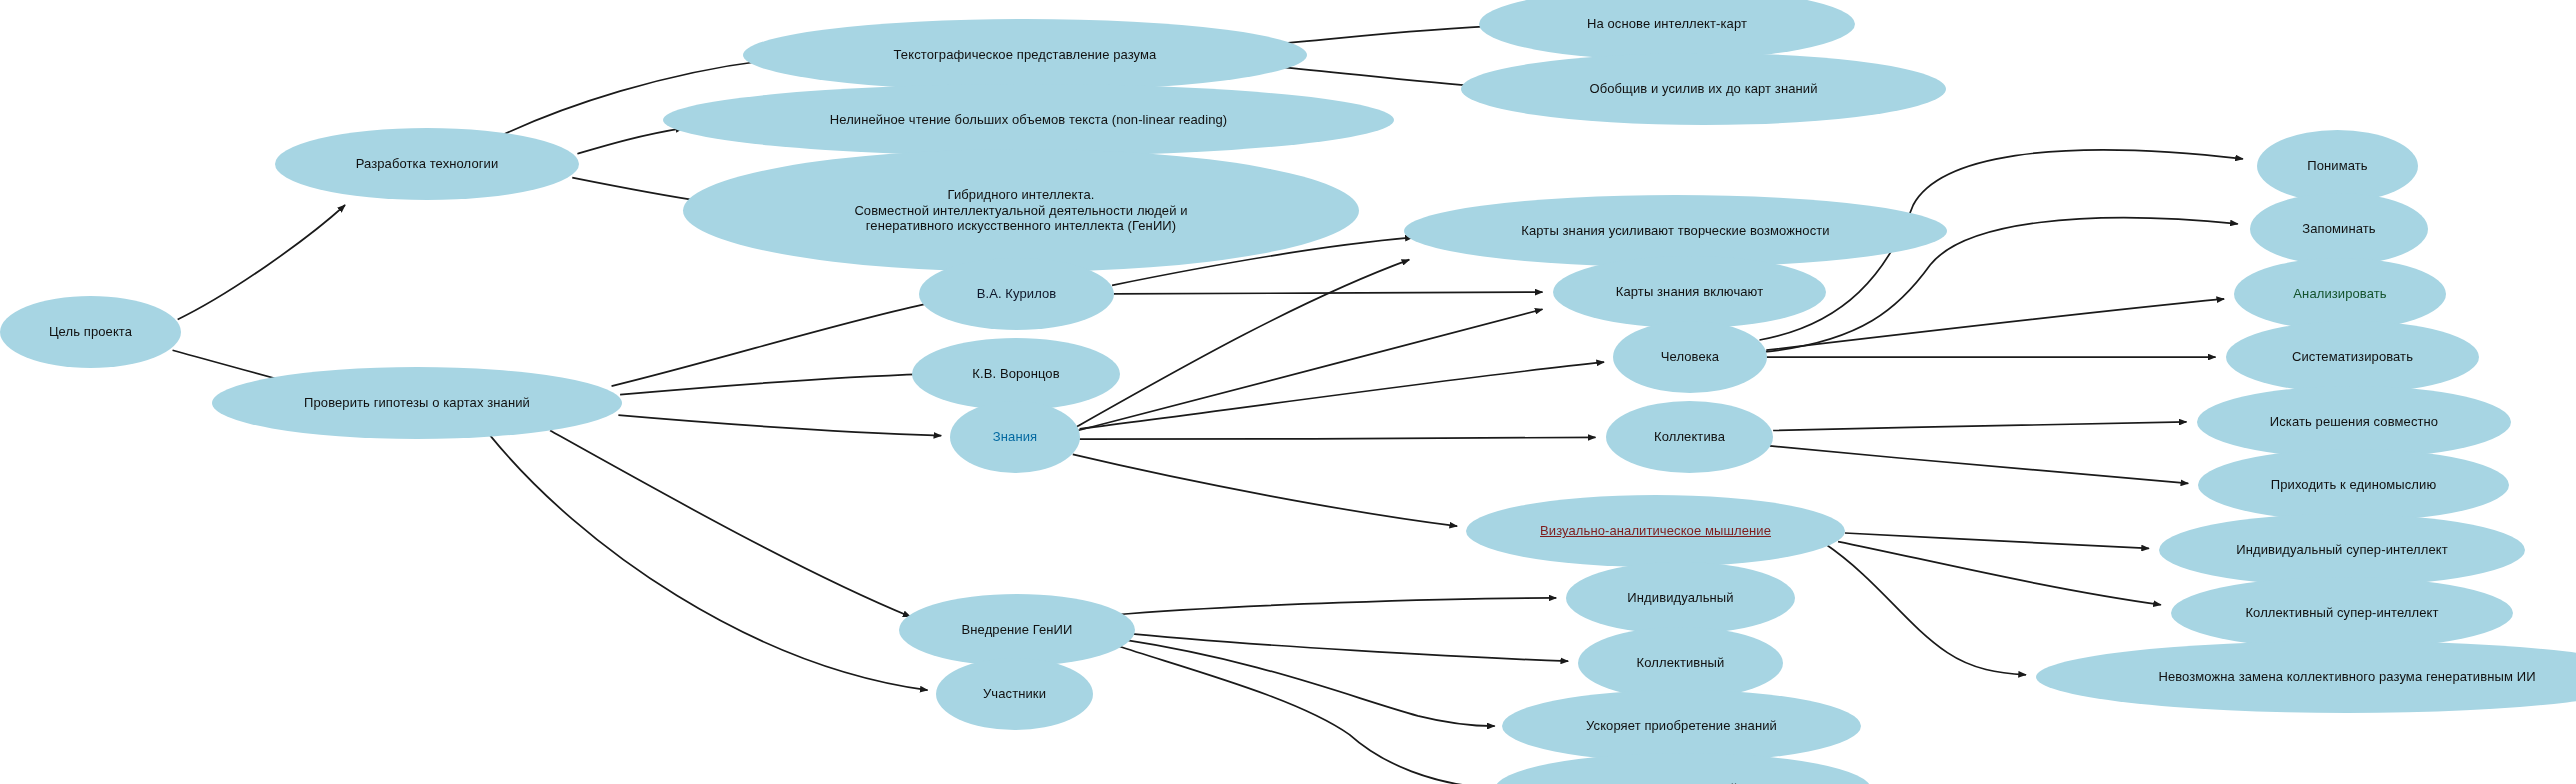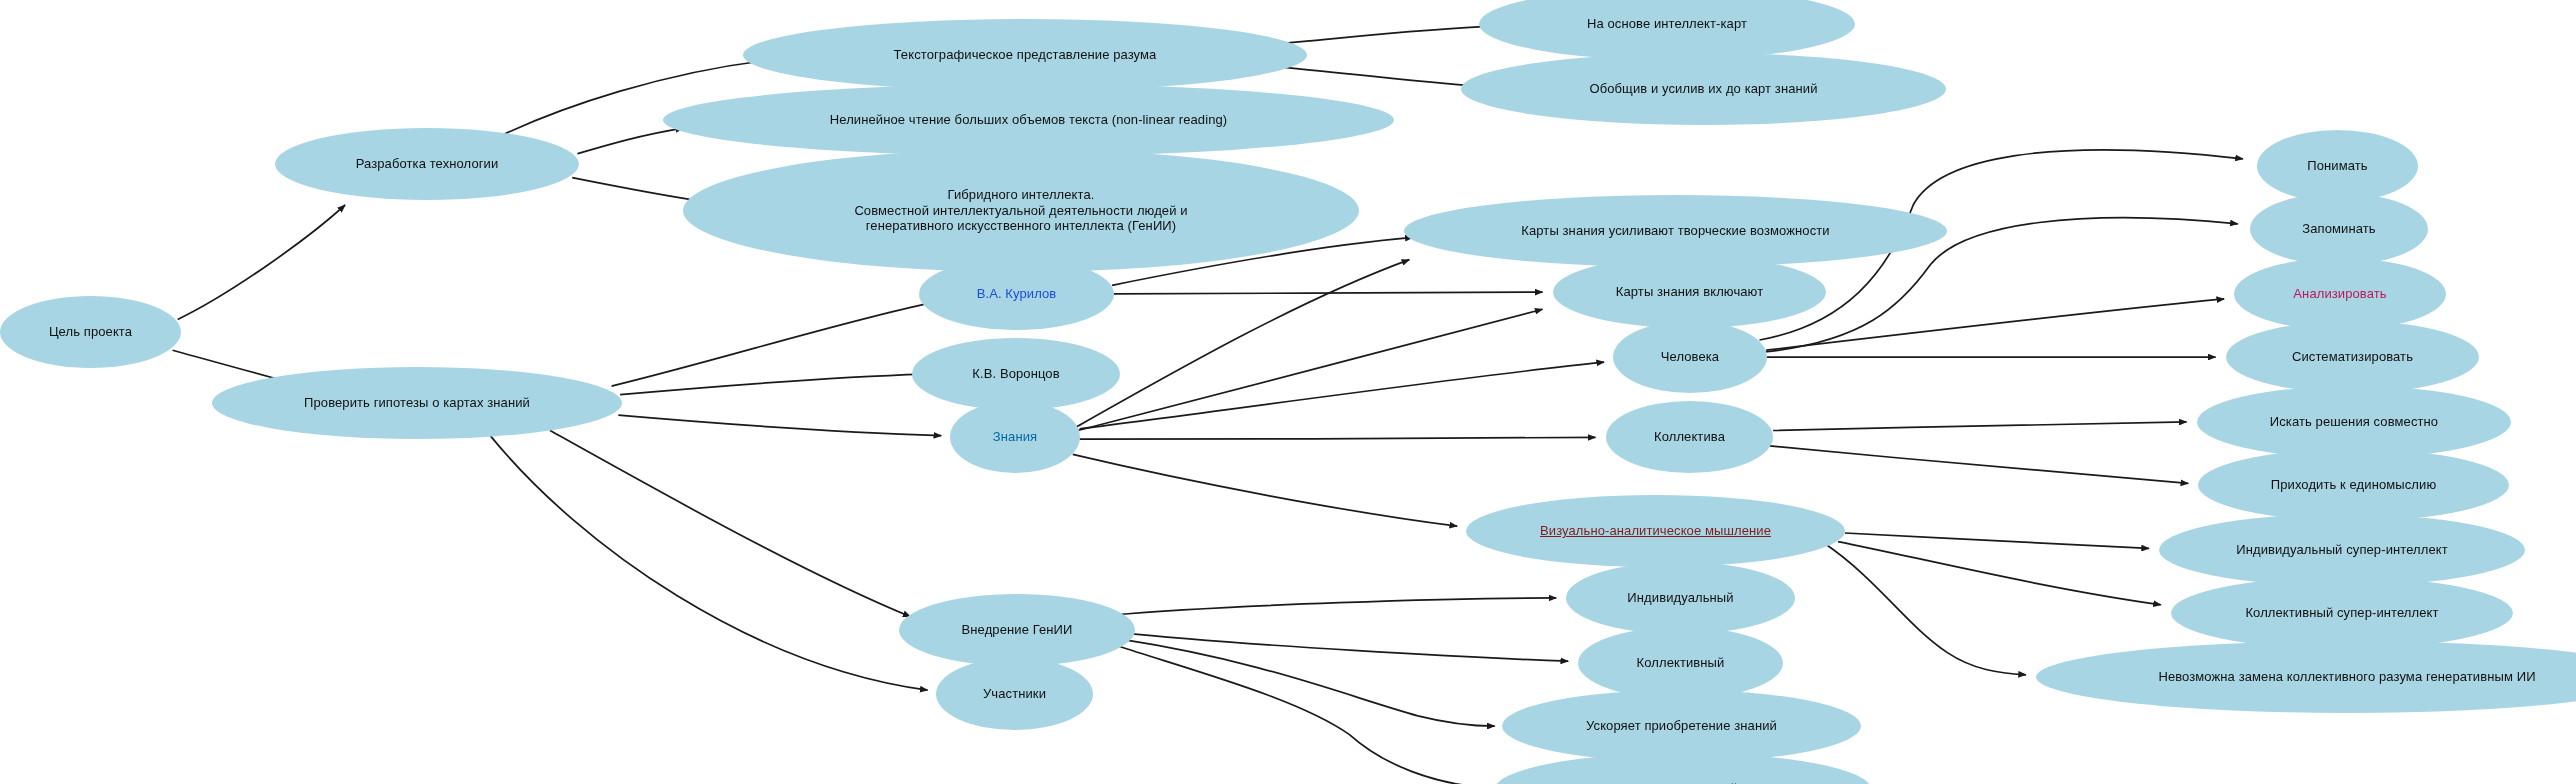--- a/index.html
+++ b/index.html
@@ -94,31 +94,31 @@
       <div class="node" style="left: 0px; top: 296px; width: 181px; height: 72px; background: rgb(167, 213, 227); color: rgb(17, 17, 17);"><span>Цель проекта</span></div>
       <div class="node" style="left: 275px; top: 128px; width: 304px; height: 72px; background: rgb(167, 213, 227); color: rgb(17, 17, 17);"><span>Разработка технологии</span></div>
       <div class="node" style="left: 743px; top: 19px; width: 564px; height: 72px; background: rgb(167, 213, 227); color: rgb(17, 17, 17);"><span>Текстографическое представление разума</span></div>
       <div class="node" style="left: 1479px; top: -12px; width: 376px; height: 72px; background: rgb(167, 213, 227); color: rgb(17, 17, 17);"><span>На основе интеллект-карт</span></div>
       <div class="node" style="left: 1461px; top: 53px; width: 485px; height: 72px; background: rgb(167, 213, 227); color: rgb(17, 17, 17); justify-content: center;"><span>Обобщив и усилив их до карт знаний</span></div>
       <div class="node" style="left: 663px; top: 84px; width: 731px; height: 72px; background: rgb(167, 213, 227); color: rgb(17, 17, 17);"><span>Нелинейное чтение больших объемов текста (non-linear reading)</span></div>
       <div class="node" style="left: 683px; top: 149px; width: 676px; height: 123px; background: rgb(167, 213, 227); color: rgb(17, 17, 17);"><span>Гибридного интеллекта.
 Совместной интеллектуальной деятельности людей и
 генеративного искусственного интеллекта (ГенИИ)</span></div>
       <div class="node" style="left: 212px; top: 367px; width: 410px; height: 72px; background: rgb(167, 213, 227); color: rgb(17, 17, 17);"><span>Проверить гипотезы о картах знаний</span></div>
-      <div class="node" style="left: 919px; top: 258px; width: 195px; height: 72px; background: rgb(167, 213, 227); color: #1d4ed8;"><span>В.А. Курилов</span></div>
+      <div class="node" style="left: 919px; top: 258px; width: 195px; height: 72px; background: rgb(167, 213, 227); color: #0f172a;"><span>В.А. Курилов</span></div>
       <div class="node" style="left: 912px; top: 338px; width: 208px; height: 72px; background: rgb(167, 213, 227); color: rgb(17, 17, 17);"><span>К.В. Воронцов</span></div>
       <div class="node" style="left: 950px; top: 401px; width: 130px; height: 72px; background: rgb(167, 213, 227); color: #0369a1;"><span>Знания</span></div>
       <div class="node" style="left: 1404px; top: 195px; width: 543px; height: 72px; background: rgb(167, 213, 227); color: rgb(17, 17, 17);"><span>Карты знания усиливают творческие возможности</span></div>
       <div class="node" style="left: 1553px; top: 256px; width: 273px; height: 72px; background: rgb(167, 213, 227); color: rgb(17, 17, 17);"><span>Карты знания включают</span></div>
       <div class="node" style="left: 1613px; top: 321px; width: 154px; height: 72px; background: rgb(167, 213, 227); color: rgb(17, 17, 17);"><span>Человека</span></div>
       <div class="node" style="left: 1606px; top: 401px; width: 167px; height: 72px; background: rgb(167, 213, 227); color: rgb(17, 17, 17);"><span>Коллектива</span></div>
       <div class="node" style="left: 1466px; top: 495px; width: 379px; height: 72px; background: rgb(167, 213, 227); color: #7f1d1d; text-decoration: underline;"><span>Визуально-аналитическое мышление</span></div>
       <div class="node" style="left: 2257px; top: 130px; width: 161px; height: 72px; background: rgb(167, 213, 227); color: rgb(17, 17, 17);"><span>Понимать</span></div>
       <div class="node" style="left: 2250px; top: 193px; width: 178px; height: 72px; background: rgb(167, 213, 227); color: rgb(17, 17, 17);"><span>Запоминать</span></div>
-      <div class="node" style="left: 2234px; top: 258px; width: 212px; height: 72px; background: rgb(167, 213, 227); color: #be185d; justify-content: center;"><span>Анализировать</span></div>
+      <div class="node" style="left: 2234px; top: 258px; width: 212px; height: 72px; background: rgb(167, 213, 227); color: #14532d; justify-content: center;"><span>Анализировать</span></div>
       <div class="node" style="left: 2226px; top: 321px; width: 253px; height: 72px; background: rgb(167, 213, 227); color: rgb(17, 17, 17);"><span>Систематизировать</span></div>
       <div class="node" style="left: 2197px; top: 386px; width: 314px; height: 72px; background: rgb(167, 213, 227); color: rgb(17, 17, 17);"><span>Искать решения совместно</span></div>
       <div class="node" style="left: 2198px; top: 449px; width: 311px; height: 72px; background: rgb(167, 213, 227); color: rgb(17, 17, 17); align-items: center;"><span>Приходить к единомыслию</span></div>
       <div class="node" style="left: 2159px; top: 514px; width: 366px; height: 72px; background: rgb(167, 213, 227); color: rgb(17, 17, 17);"><span>Индивидуальный супер-интеллект</span></div>
       <div class="node" style="left: 2171px; top: 577px; width: 342px; height: 72px; background: rgb(167, 213, 227); color: rgb(17, 17, 17);"><span>Коллективный супер-интеллект</span></div>
       <div class="node" style="left: 2036px; top: 641px; width: 622px; height: 72px; background: rgb(167, 213, 227); color: rgb(17, 17, 17);"><span>Невозможна замена коллективного разума генеративным ИИ</span></div>
       <div class="node" style="left: 899px; top: 594px; width: 236px; height: 72px; background: rgb(167, 213, 227); color: rgb(17, 17, 17);"><span>Внедрение ГенИИ</span></div>
       <div class="node" style="left: 936px; top: 658px; width: 157px; height: 72px; background: rgb(167, 213, 227); color: rgb(17, 17, 17);"><span>Участники</span></div>
       <div class="node" style="left: 1566px; top: 562px; width: 229px; height: 72px; background: rgb(167, 213, 227); color: rgb(17, 17, 17);"><span>Индивидуальный</span></div>
       <div class="node" style="left: 1578px; top: 627px; width: 205px; height: 72px; background: rgb(167, 213, 227); color: rgb(17, 17, 17);"><span>Коллективный</span></div>

